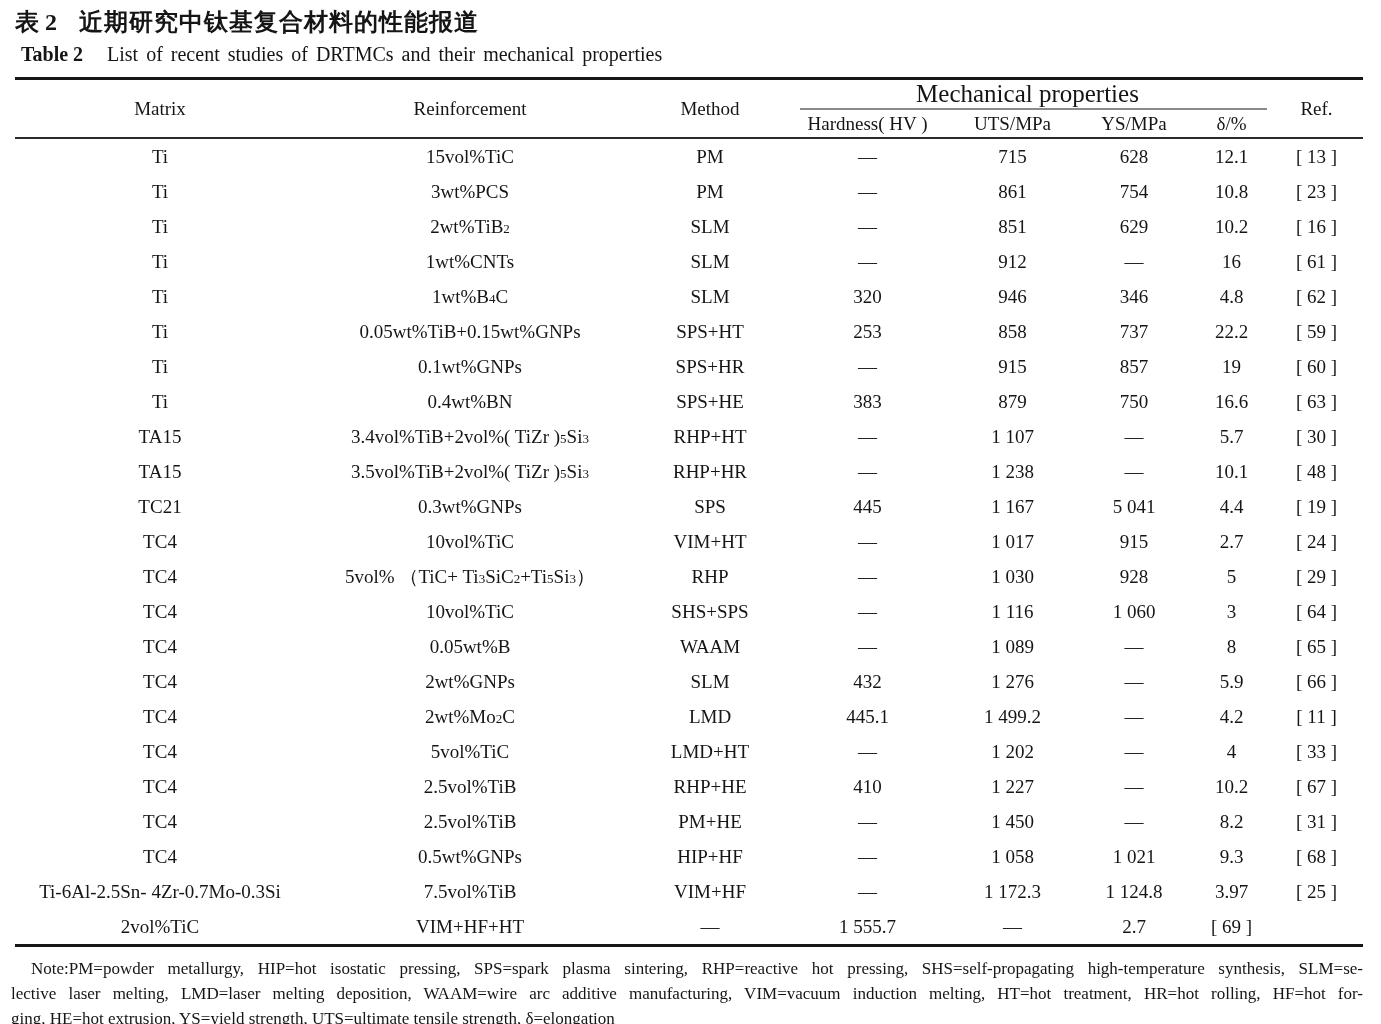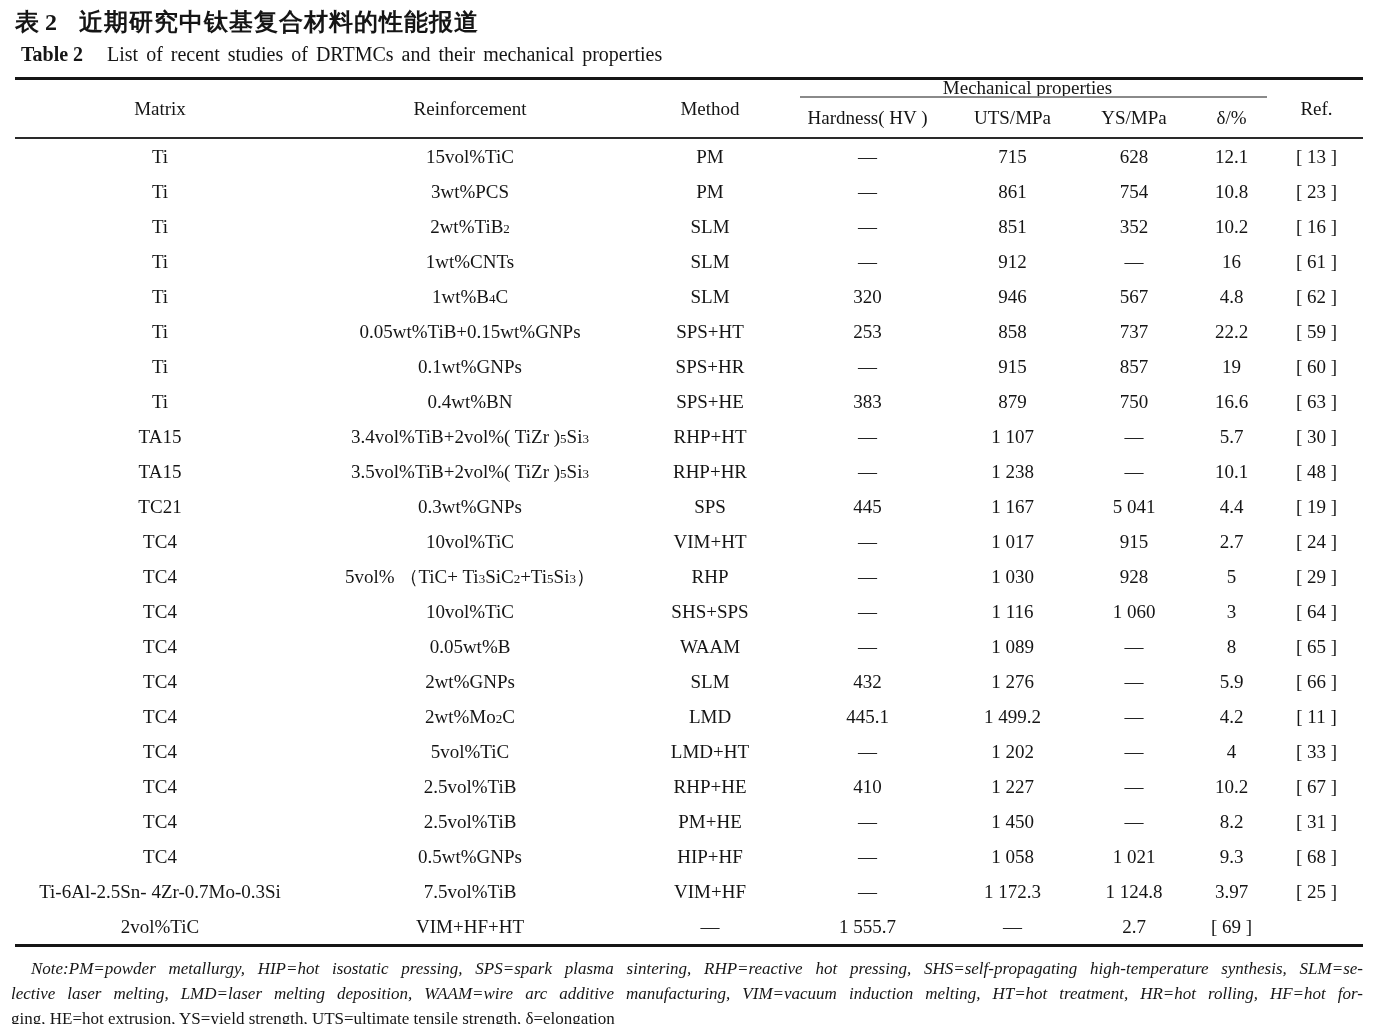--- a/index.html
+++ b/index.html
@@ -30,40 +30,40 @@
   .hrow {
     display: grid;
     grid-template-columns: 290px 330px 150px 485px 93px;
     height: 57px;
   }
   .hcell {
     display: flex; align-items: center; justify-content: center;
     font-size: 19px; white-space: nowrap;
   }
   .mech-group { display: flex; flex-direction: column; }
-  .mech-title { height: 16px; display: flex; align-items: center; justify-content: center; font-size: 19px; }
+  .mech-title { height: 28px; display: flex; align-items: center; justify-content: center; font-size: 25px; }
   .mech-rule { height: 0; border-bottom: 2px solid #8a8a8a; margin-left: 15px; margin-right: 3px; }
   .mech-sub { flex: 1; display: grid; grid-template-columns: 165px 125px 118px 77px; }
 
   
   .trow {
     display: grid;
     grid-template-columns: 290px 330px 150px 165px 125px 118px 77px 93px;
     height: 35px;
   }
   .cell {
     display: flex; align-items: center; justify-content: center;
     font-size: 19px; white-space: nowrap;
   }
   sub { font-size: 13px; line-height: 0; position: relative; top: 2px; }
 
   
   .note { margin: 9px 0 0 11px; width: 1352px; font-size: 17px; line-height: 25px; }
   .note-line { white-space: normal; }
-  .note-just { text-align: justify; text-align-last: justify; font-style: italic; }
+  .note-just { text-align: justify; text-align-last: justify; }
   .note-indent { text-indent: 20px; }
 </style>
 </head>
 <body>
 
 <div class="page">
 
   <div class="title-block">
     <div class="title-zh">
       <span class="t-label">表 2</span><span class="t-text">近期研究中钛基复合材料的性能报道</span>
@@ -114,21 +114,21 @@
     <div class="cell">10.8</div>
     <div class="cell">[ 23 ]</div>
   </div>
 
   <div class="trow">
     <div class="cell">Ti</div>
     <div class="cell">2wt%TiB<sub>2</sub></div>
     <div class="cell">SLM</div>
     <div class="cell">—</div>
     <div class="cell">851</div>
-    <div class="cell">352</div>
+    <div class="cell">629</div>
     <div class="cell">10.2</div>
     <div class="cell">[ 16 ]</div>
   </div>
 
   <div class="trow">
     <div class="cell">Ti</div>
     <div class="cell">1wt%CNTs</div>
     <div class="cell">SLM</div>
     <div class="cell">—</div>
     <div class="cell">912</div>
@@ -136,21 +136,21 @@
     <div class="cell">16</div>
     <div class="cell">[ 61 ]</div>
   </div>
 
   <div class="trow">
     <div class="cell">Ti</div>
     <div class="cell">1wt%B<sub>4</sub>C</div>
     <div class="cell">SLM</div>
     <div class="cell">320</div>
     <div class="cell">946</div>
-    <div class="cell">567</div>
+    <div class="cell">346</div>
     <div class="cell">4.8</div>
     <div class="cell">[ 62 ]</div>
   </div>
 
   <div class="trow">
     <div class="cell">Ti</div>
     <div class="cell">0.05wt%TiB+0.15wt%GNPs</div>
     <div class="cell">SPS+HT</div>
     <div class="cell">253</div>
     <div class="cell">858</div>

